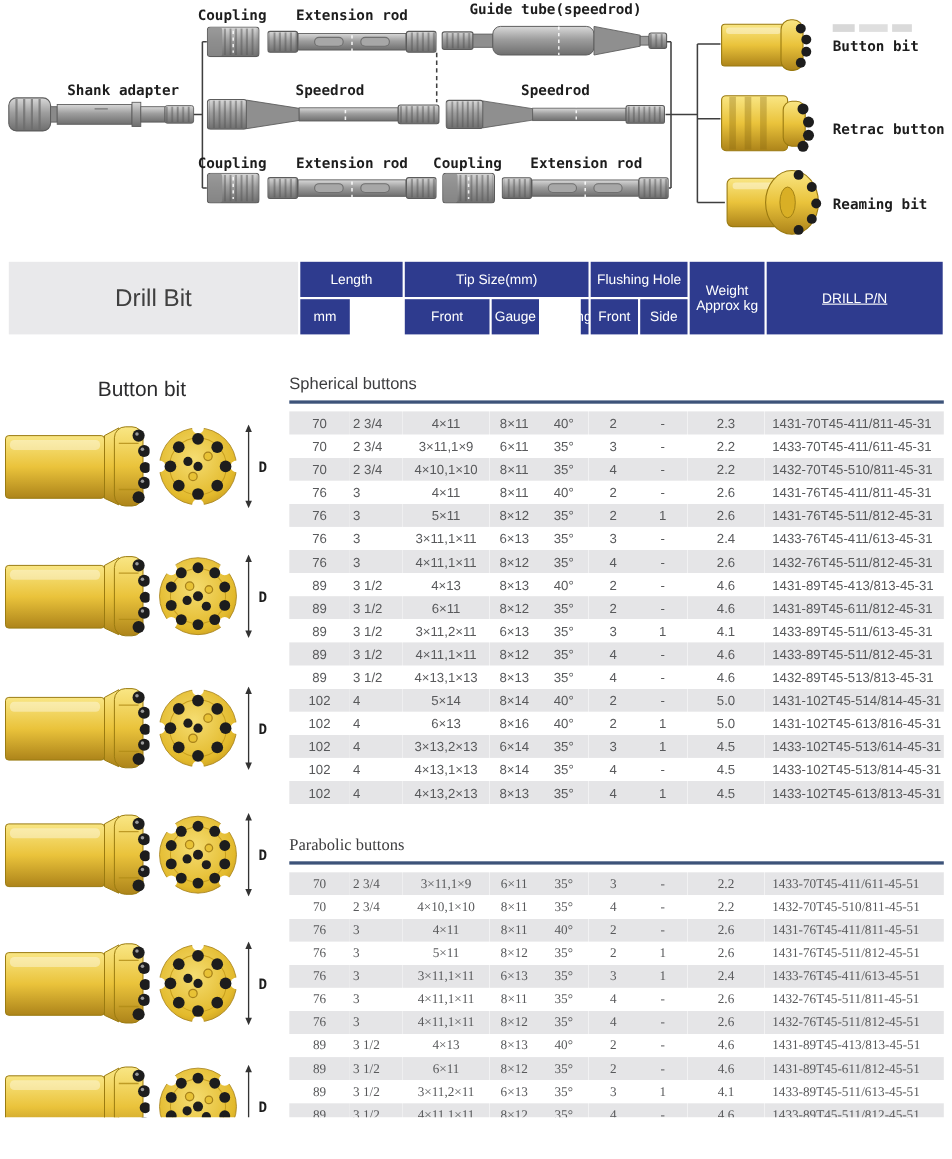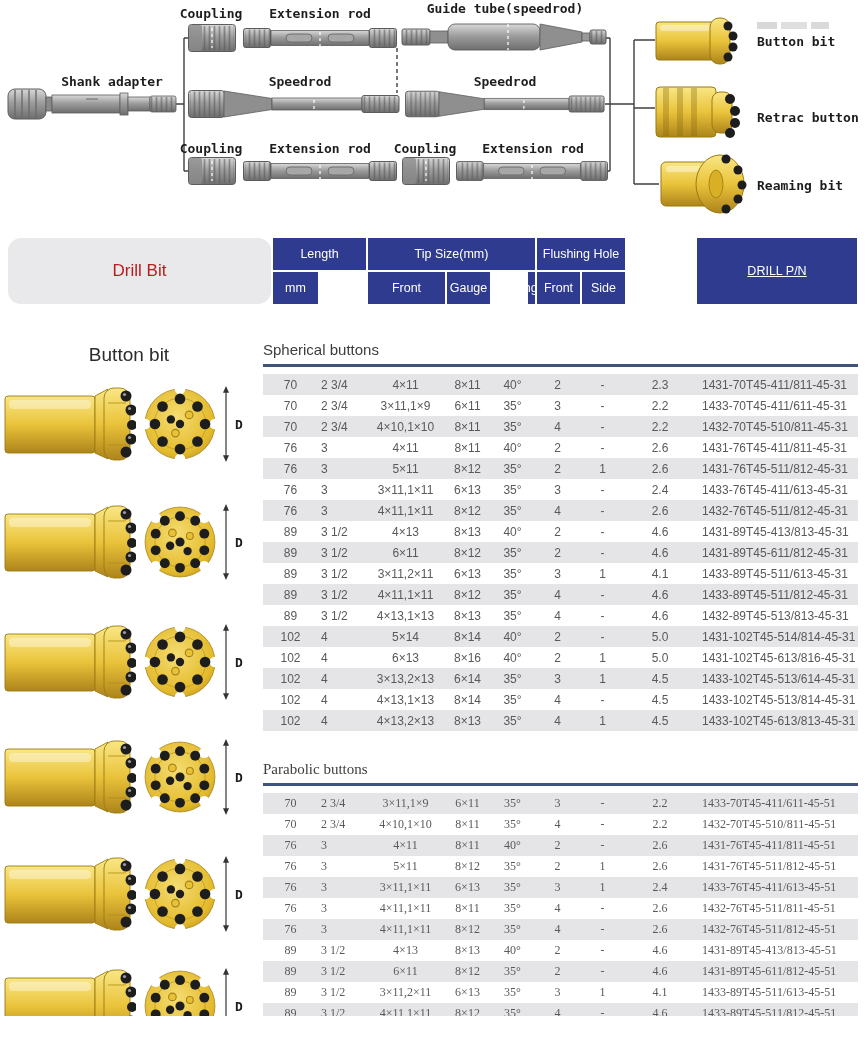--- a/index.html
+++ b/index.html
@@ -10,22 +10,22 @@
   .page{position:relative;width:865px;height:1016px;background:#fff;overflow:hidden;
         font-family:"Liberation Sans",sans-serif;}
   svg text{font-family:"DejaVu Sans Mono",monospace;font-weight:bold;fill:#1d1d1d;}
 
   
   .header-table{position:absolute;left:8px;top:238px;width:849px;height:66px;
     display:grid;grid-template-columns:263px 45px 46px 77px 43px 43px 43px 43px 68px 1fr;
     grid-template-rows:32px 32px;gap:2px;}
   .bcell{background:var(--blue);color:#fff;display:flex;align-items:center;justify-content:center;
     font-size:12.5px;text-align:center;line-height:1.15;}
-  .hc-drill{grid-column:1;grid-row:1 / span 2;background:var(--cellgray);color:#b91c1c;
-    display:flex;align-items:center;justify-content:center;font-size:17px;border-radius:13px;}
+  .hc-drill{grid-column:1;grid-row:1 / span 2;background:var(--cellgray);color:#404040;
+    display:flex;align-items:center;justify-content:center;font-size:22px;}
   .hc-length{grid-column:2 / span 2;grid-row:1;}
   .hc-mm{grid-column:2;grid-row:2;} .hc-inch{grid-column:3;grid-row:2;margin-left:48px;}
   .hc-tip{grid-column:4 / span 3;grid-row:1;}
   .hc-front{grid-column:4;grid-row:2;} .hc-gauge{grid-column:5;grid-row:2;} .hc-angle{grid-column:6;grid-row:2;margin-left:36px;}
   .hc-flush{grid-column:7 / span 2;grid-row:1;}
   .hc-flf{grid-column:7;grid-row:2;} .hc-fls{grid-column:8;grid-row:2;}
   .hc-weight{grid-column:9;grid-row:1 / span 2;}
   .hc-pn{grid-column:10;grid-row:1 / span 2;text-decoration:underline;}
 
   
@@ -280,20 +280,21 @@
     <div class="bcell hc-length">Length</div>
     <div class="bcell hc-mm">mm</div>
     <div class="bcell hc-inch">inch</div>
     <div class="bcell hc-tip">Tip Size(mm)</div>
     <div class="bcell hc-front">Front</div>
     <div class="bcell hc-gauge">Gauge</div>
     <div class="bcell hc-angle">Angle</div>
     <div class="bcell hc-flush">Flushing Hole</div>
     <div class="bcell hc-flf">Front</div>
     <div class="bcell hc-fls">Side</div>
+    <div class="bcell hc-weight">Weight Approx kg</div>
     <div class="bcell hc-pn">DRILL P/N</div>
   </div>
 
   
   <div class="left-col">
     <div class="bit-title">Button bit</div>
 
     <svg class="bit-pair" style="top:40px" viewBox="0 0 250 88">
       <use href="#bit-side" x="2" y="7" width="132" height="74"></use>
       <use href="#bit-face-a" x="140" y="6" width="76" height="76"></use>

